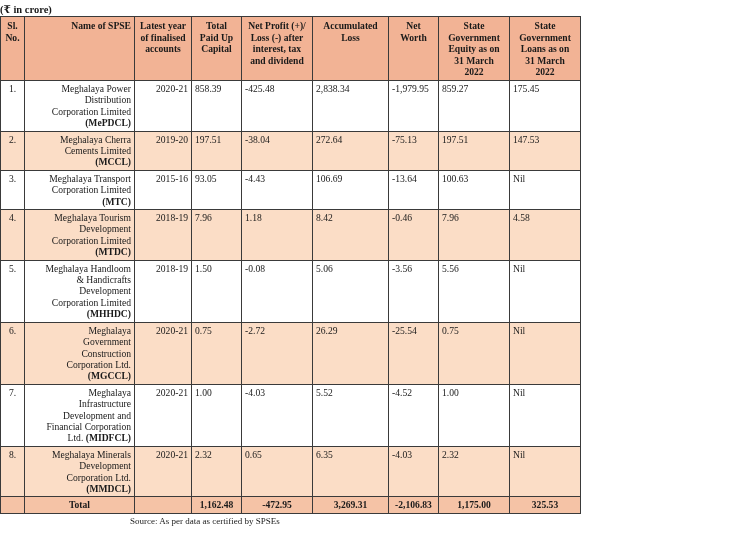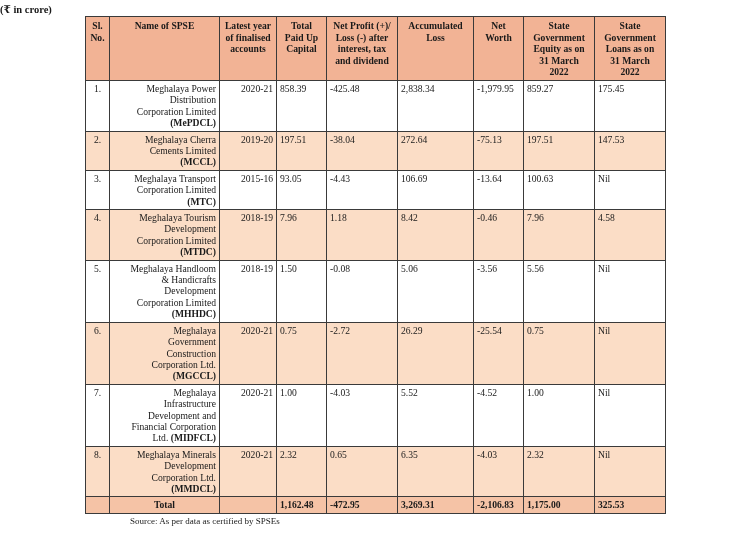--- a/index.html
+++ b/index.html
@@ -32,21 +32,20 @@
     text-align: left;
     font-weight: bold;
     font-size: 10.5px;
     padding-right: 88px;
     padding-top: 3px;
     padding-bottom: 1px;
   }
   table.erosion {
     border-collapse: collapse;
     width: 580px;
-    margin-left: 85px;
     table-layout: fixed;
   }
   table.erosion td, table.erosion th {
     border: 1px solid #3a3a3a;
     vertical-align: top;
     font-size: 9.6px;
     line-height: 11.4px;
     padding: 2px 3px 2px 3px;
     box-sizing: border-box;
   }
@@ -68,21 +67,21 @@
   col.c-acc    { width: 76px; }
   col.c-worth  { width: 50px; }
   col.c-equity { width: 71px; }
   col.c-loans  { width: 71px; }
 
   tbody tr.row-white td { background: #ffffff; }
   tbody tr.row-tint  td { background: #fbddc6; }
   tbody tr.row-total td {
     background: #f5c3a6;
     font-weight: bold;
-    text-align: left;
+    text-align: center;
   }
   td.sl    { text-align: center; }
   td.name  { text-align: right; }
   td.num   { }
   td.yr    { text-align: right; padding-left: 5px; }
   .abbr    { font-weight: bold; }
   tbody tr.row-total td.total-label { text-align: center; }
   .footer-note {
     margin-left: 130px;
     font-size: 9px;
@@ -109,21 +108,21 @@
         <col class="c-worth">
         <col class="c-equity">
         <col class="c-loans">
     </colgroup>
     <thead>
       <tr>
         <th>
           <div>Sl.</div>
           <div>No.</div>
         </th>
-        <th style="text-align:center">
+        <th style="text-align:right">
           <div>Name of SPSE</div>
         </th>
         <th>
           <div>Latest year</div>
           <div>of finalised</div>
           <div>accounts</div>
         </th>
         <th>
           <div>Total</div>
           <div>Paid Up</div>

